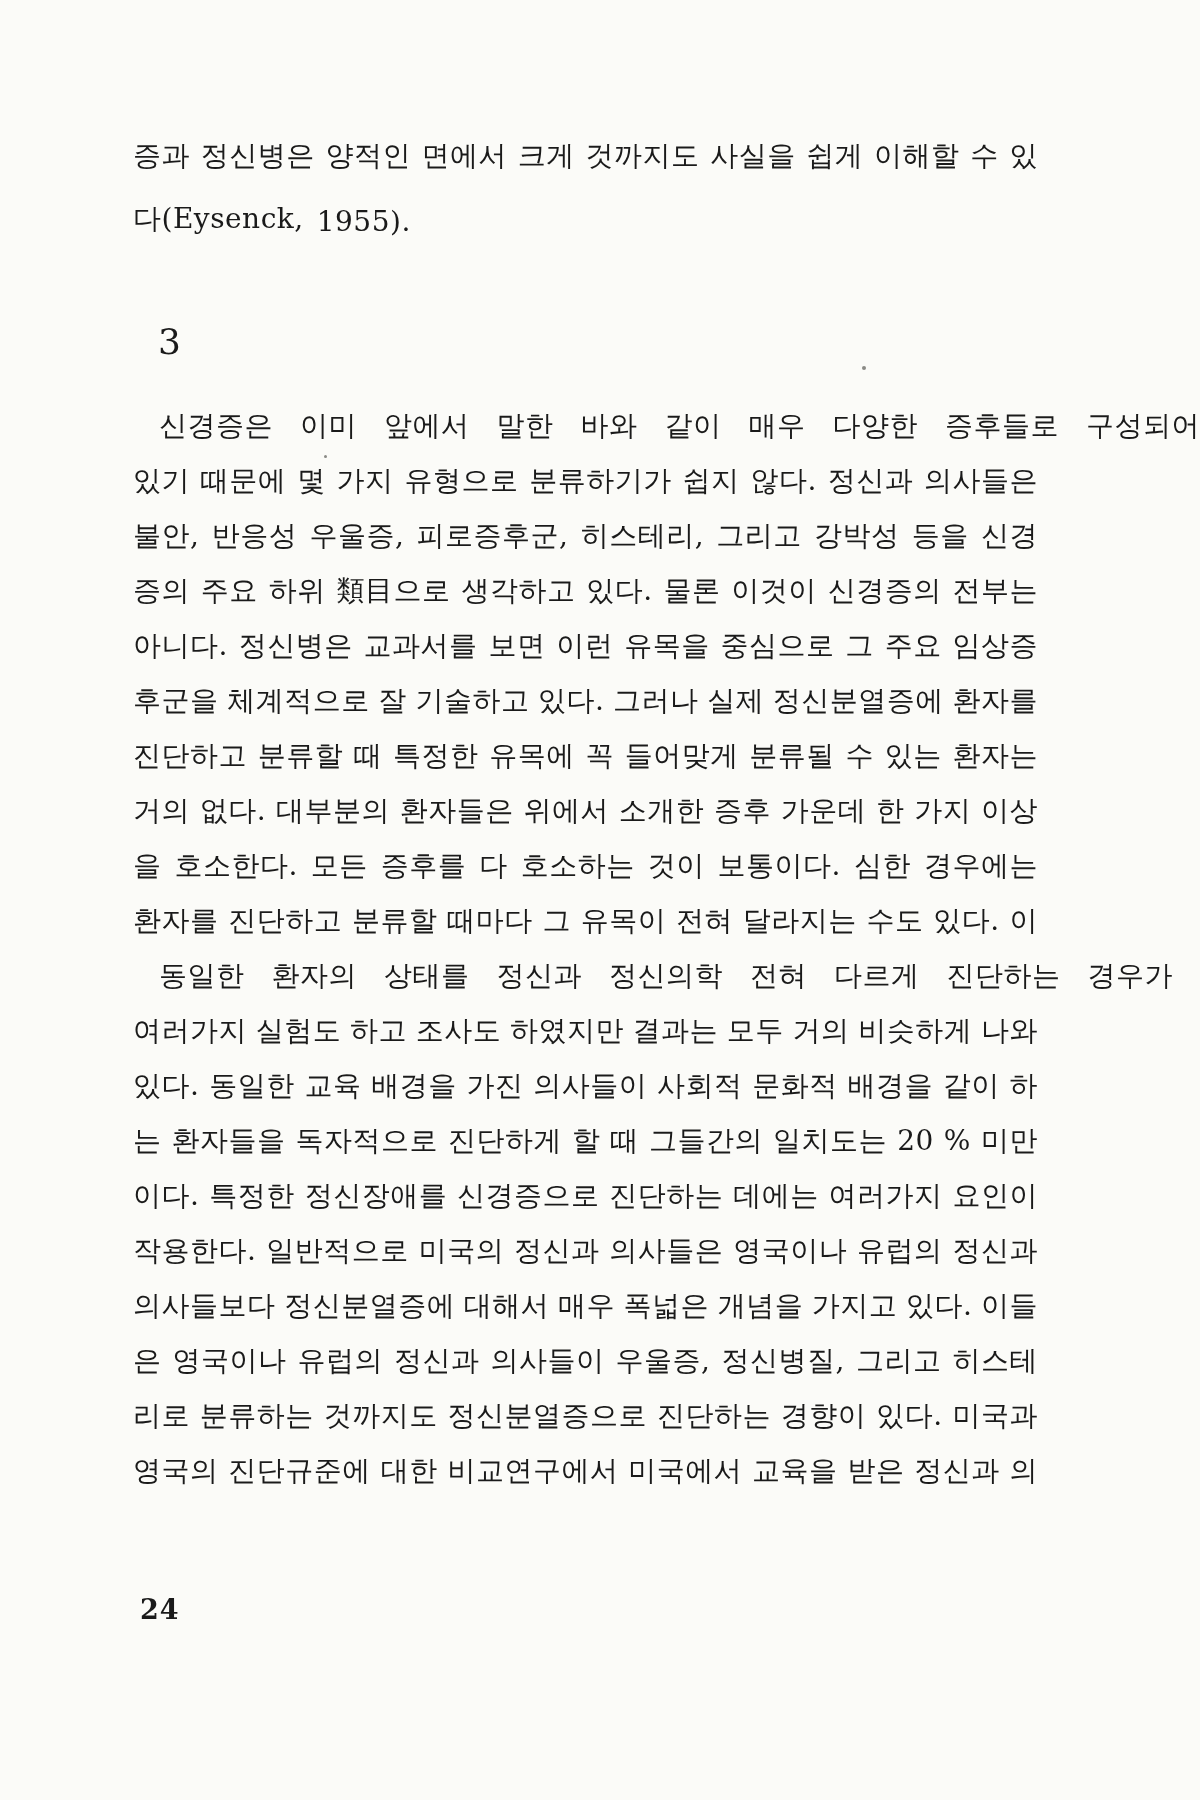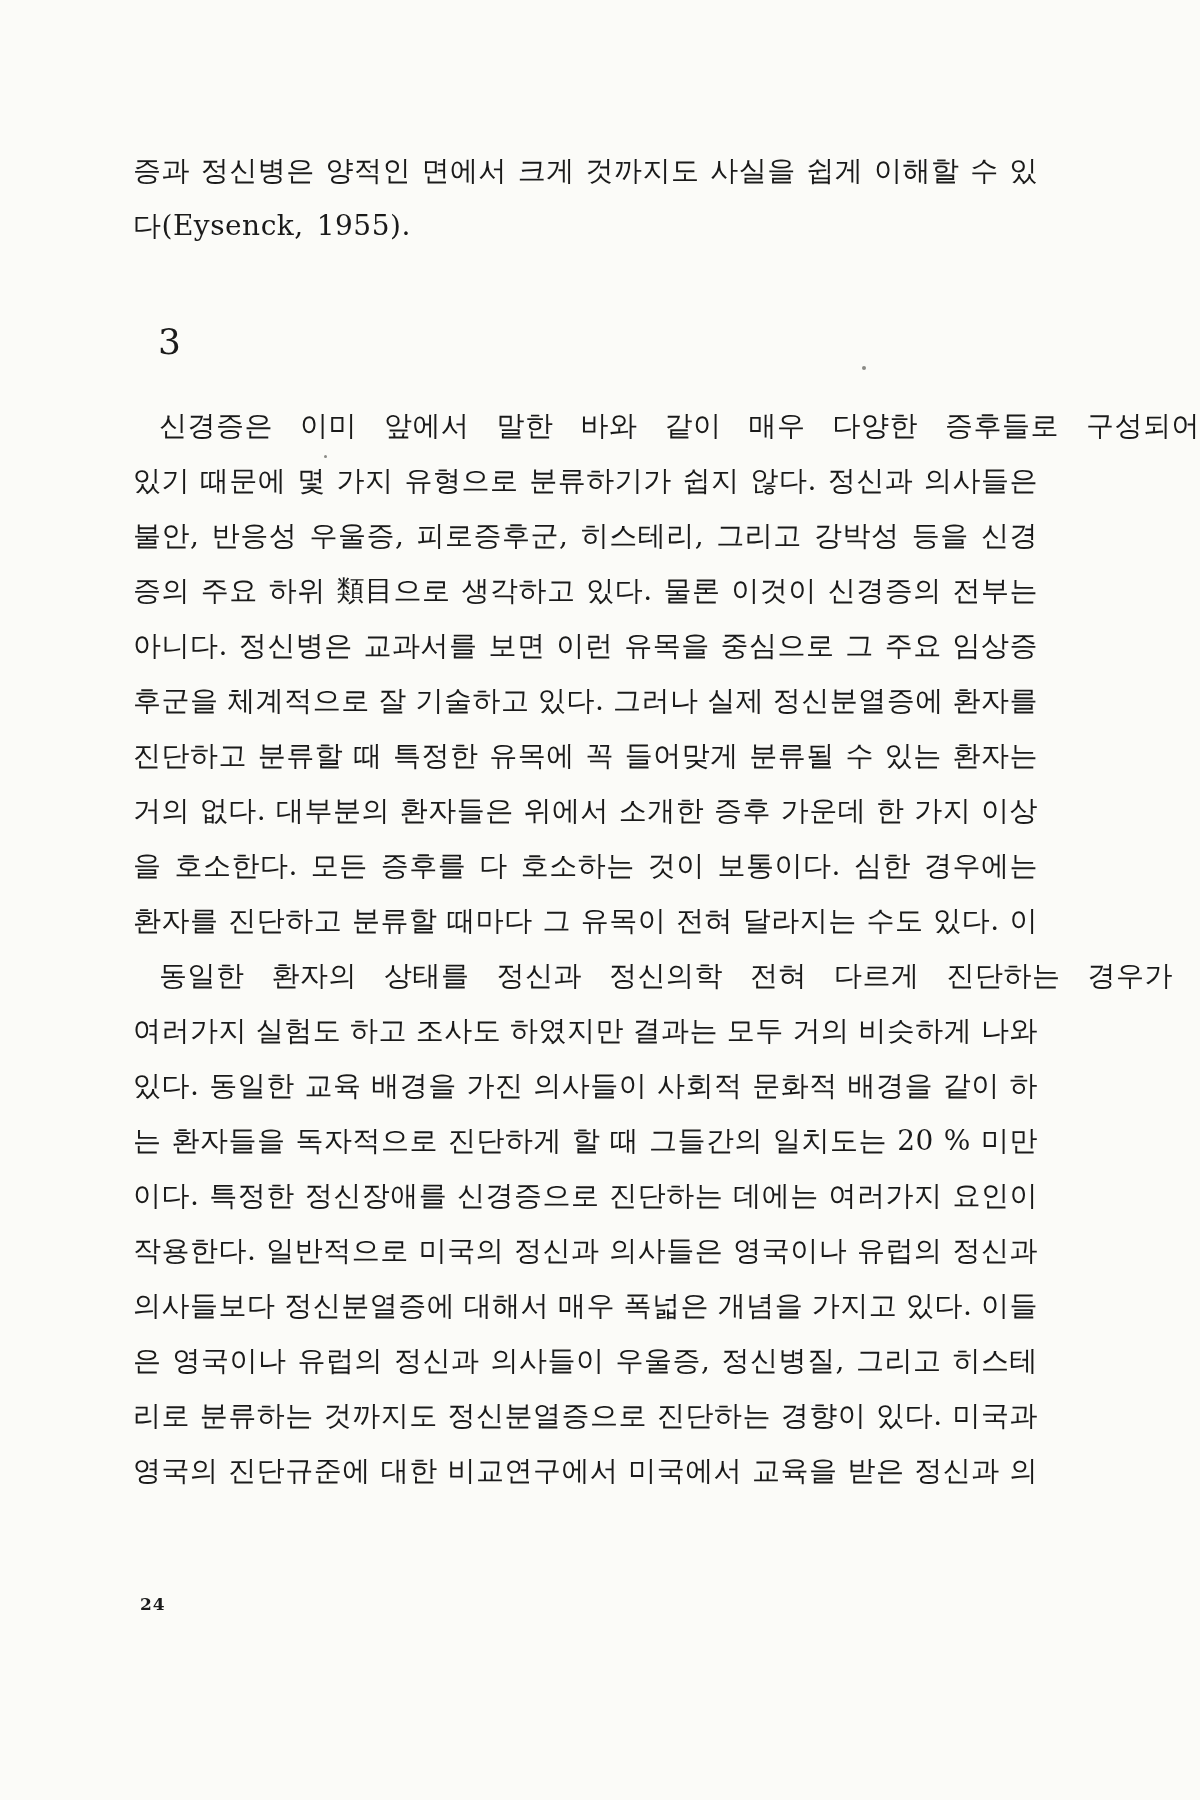--- a/index.html
+++ b/index.html
@@ -12,50 +12,50 @@
     overflow: hidden;
   }
   .page {
     position: absolute; inset: 0;
   }
   .intro-paragraph, .body-paragraphs {
     position: absolute;
     left: 133px;
     width: 905px;
   }
-  .intro-paragraph { top: 143px; }
+  .intro-paragraph { top: 128px; }
   .body-paragraphs  { top: 398px; }
   .line {
     display: flex;
     height: 55px;
     align-items: center;
     font-size: 28px;
     letter-spacing: 0.5px;
     white-space: nowrap;
   }
   .line span { flex: 0 0 auto; }
   .line.fill   { justify-content: space-between; }
-  .line.nofill { justify-content: flex-start; gap: 13px; }
+  .line.nofill { justify-content: flex-start; gap: 13px; align-items: flex-end; }
   .line.indent { padding-left: 26px; gap: 27px; }
   .section-heading {
     position: absolute;
     left: 158px; top: 316px;
     margin: 0;
     display: flex;
     align-items: baseline;
     font-size: 36px;
     font-weight: normal;
     line-height: 52px;
     letter-spacing: 1px;
   }
   .section-heading .sec-num { margin-right: 38px; }
   .page-number {
     position: absolute;
     left: 140px; top: 1594px;
-    font-size: 17px;
+    font-size: 27px;
     font-weight: 600;
     letter-spacing: 1px;
   }
   
   .speck { position: absolute; background: #8a8a86; border-radius: 50%; }
   .speck-1 { left: 862px; top: 366px; width: 4px; height: 4px; }
   .speck-2 { left: 324px; top: 455px; width: 3px; height: 3px; }
 </style>
 </head>
 <body style="--paper: #fbfbf8; --ink: #1a1a1a;">

